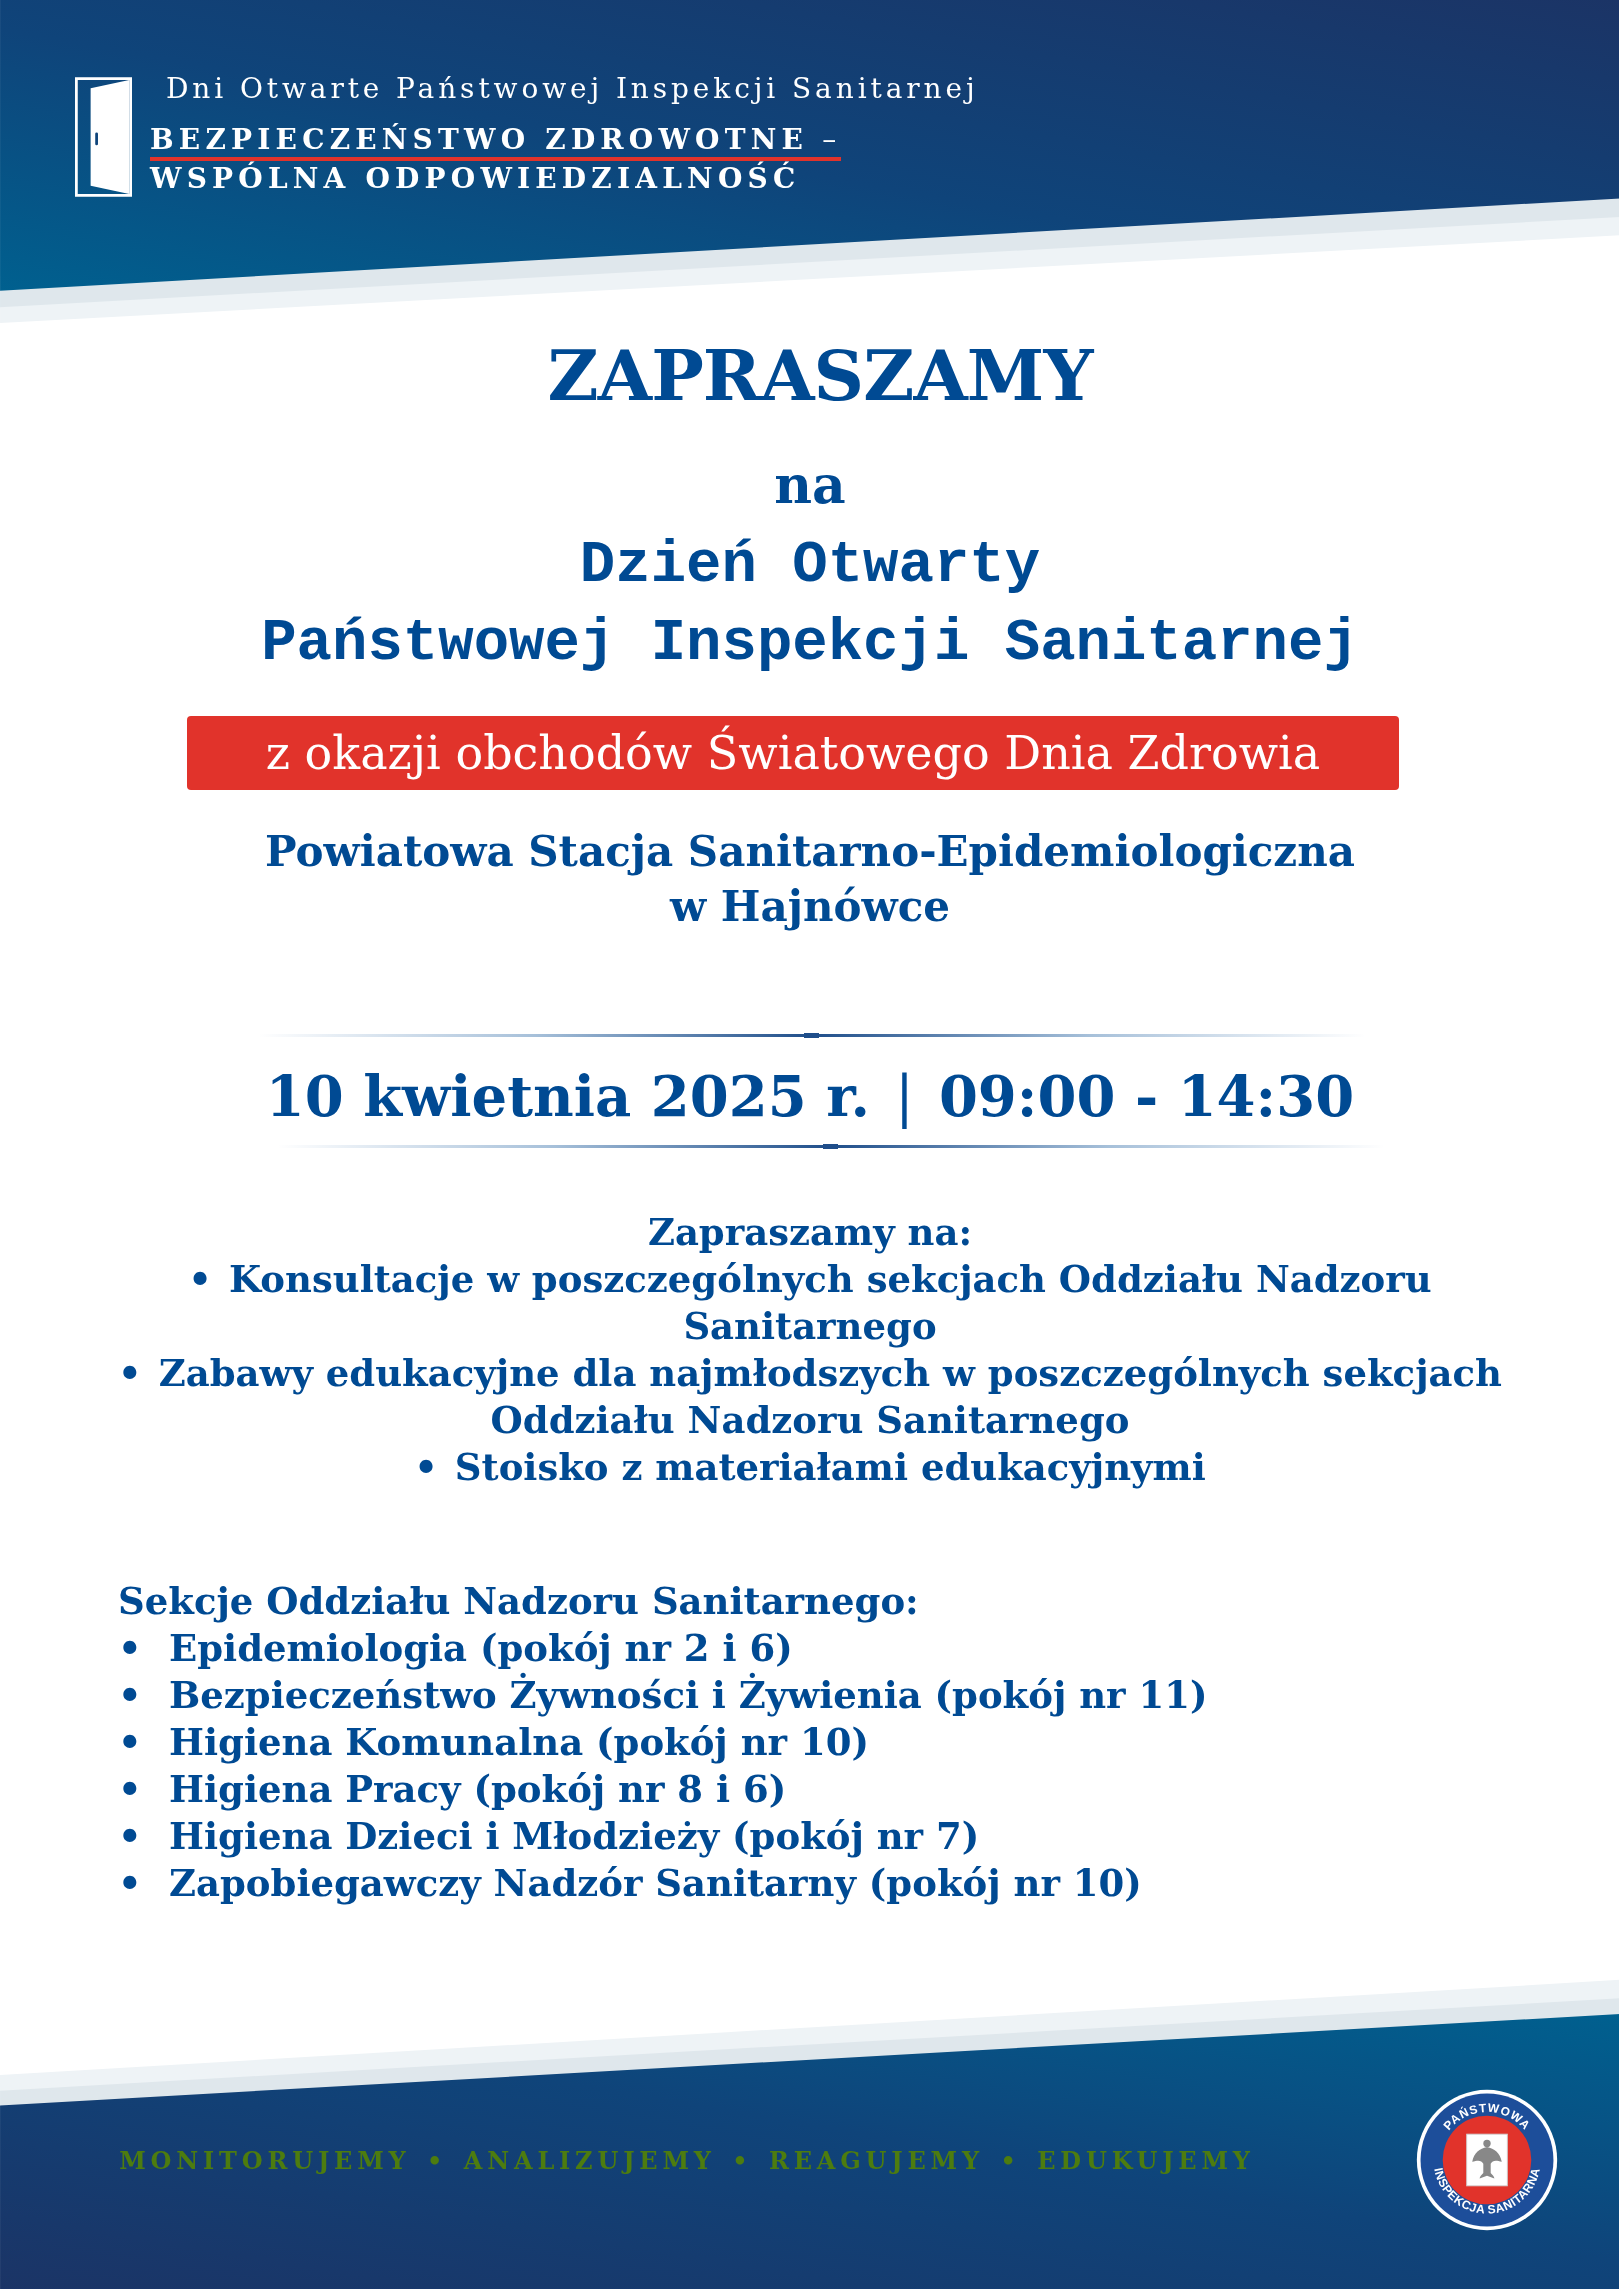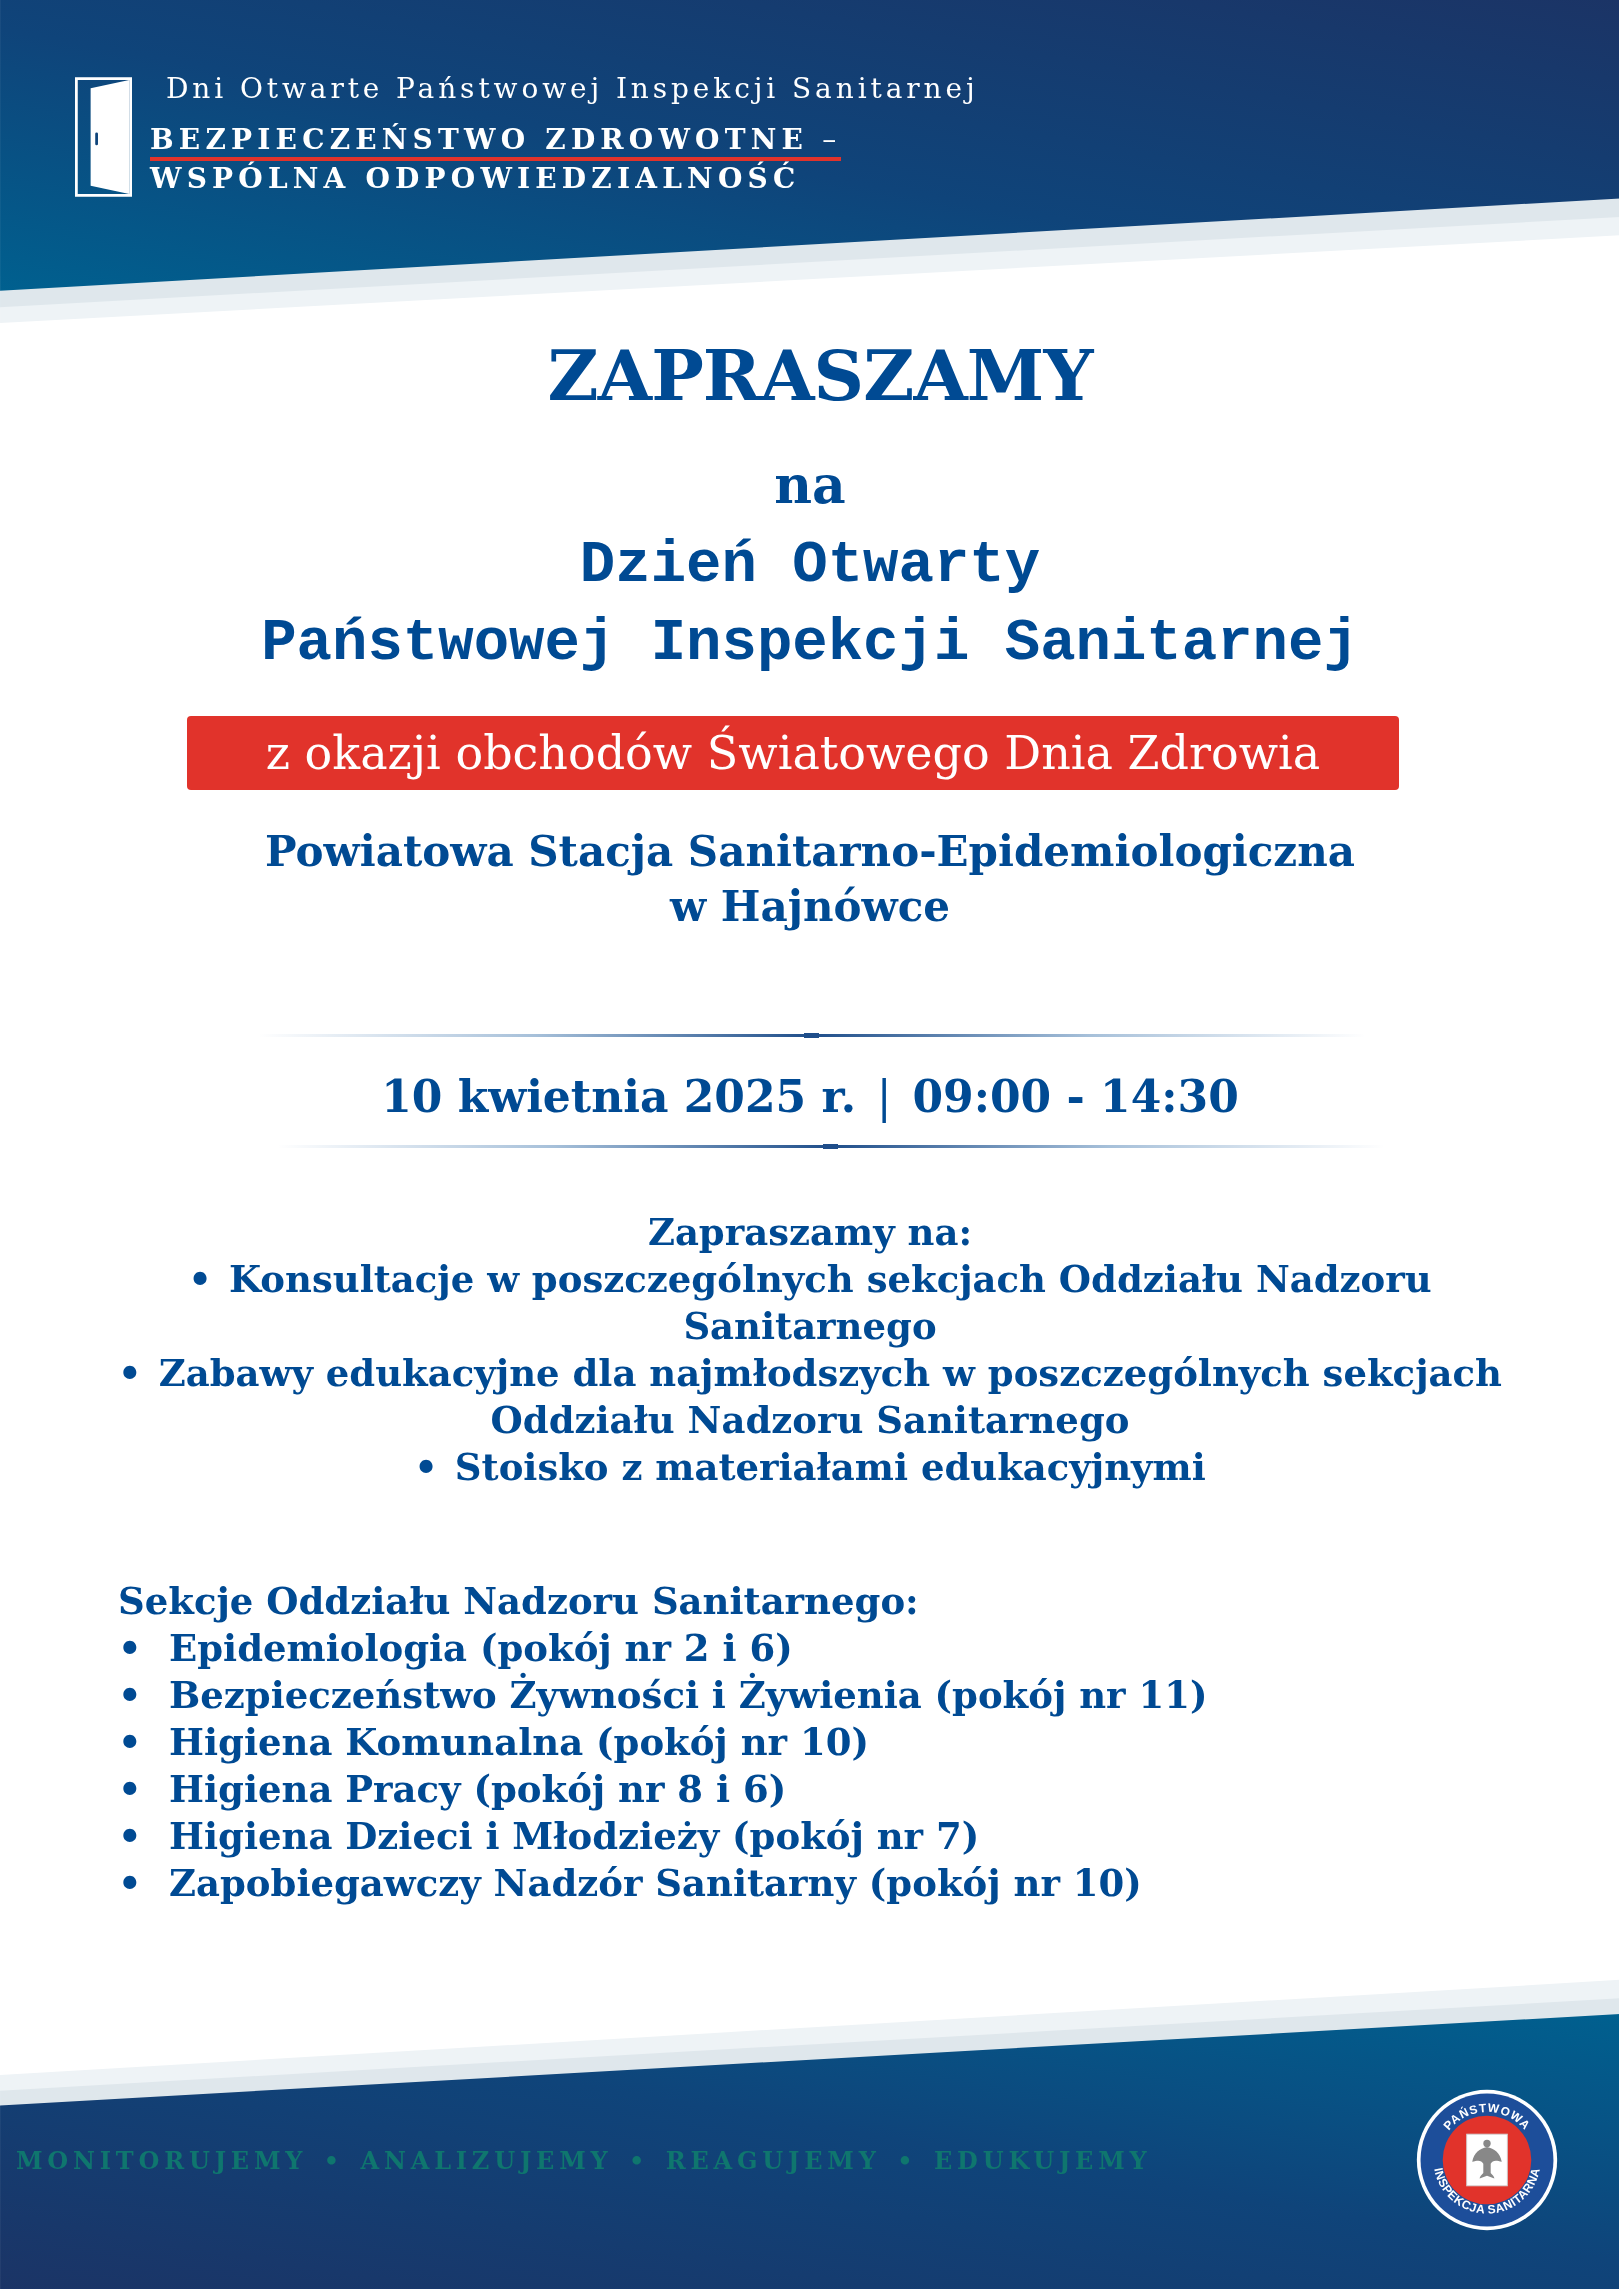--- a/index.html
+++ b/index.html
@@ -41,36 +41,36 @@
 
   .addr { top: 824px; font-size: 42px; line-height: 55px; }
 
   .divider { height: 2.8px; }
   .divider-1 { left: 258px; top: 1034px; width: 1108px;
     background: linear-gradient(90deg, rgba(0,74,147,0) 0%, rgba(0,74,147,0.35) 25%, #1F4E8A 50%, rgba(0,74,147,0.35) 75%, rgba(0,74,147,0) 100%); }
   .divider-2 { left: 277px; top: 1145px; width: 1108px;
     background: linear-gradient(90deg, rgba(0,74,147,0) 0%, rgba(0,74,147,0.35) 25%, #1F4E8A 50%, rgba(0,74,147,0.35) 75%, rgba(0,74,147,0) 100%); }
   .divider-accent { width: 14.8px; height: 4.6px; background: #1F4E8A; top: -0.9px; position: absolute; left: 546px; }
 
-  .datetime { top: 1067px; font-size: 44px; line-height: 59px; }
+  .datetime { top: 1067px; font-size: 56px; line-height: 59px; }
 
   .invite-block { top: 1209px; font-size: 37px; line-height: 47px; }
   .invite-block .item { display: block; }
   .bullet { display: inline-block; width: 1.1em; text-align: left; }
 
   .sections {
     left: 118px; top: 1578px; color: #004A93; font-weight: bold; font-size: 37px; line-height: 47px;
     white-space: nowrap;
   }
   .sections .row { display: flex; }
   .sections .sbullet { width: 51px; display: inline-block; }
 
   
   .tagline {
-    left: 16px; width: 1366px; top: 2146px; text-align: left; color: #0f766e; font-size: 24px;
+    left: 4px; width: 1366px; top: 2146px; text-align: center; color: #4d7c0f; font-size: 24px;
     font-weight: bold; letter-spacing: 4.8px; white-space: nowrap;
   }
   .tagline .sep { margin: 0 16.6px; }
   .logo { left: 1415px; top: 2088px; width: 144px; height: 144px; }
 </style>
 </head>
 <body>
 
 <svg class="bg-svg" width="1620" height="2290" viewBox="0 0 1755 2481">
   <defs>

